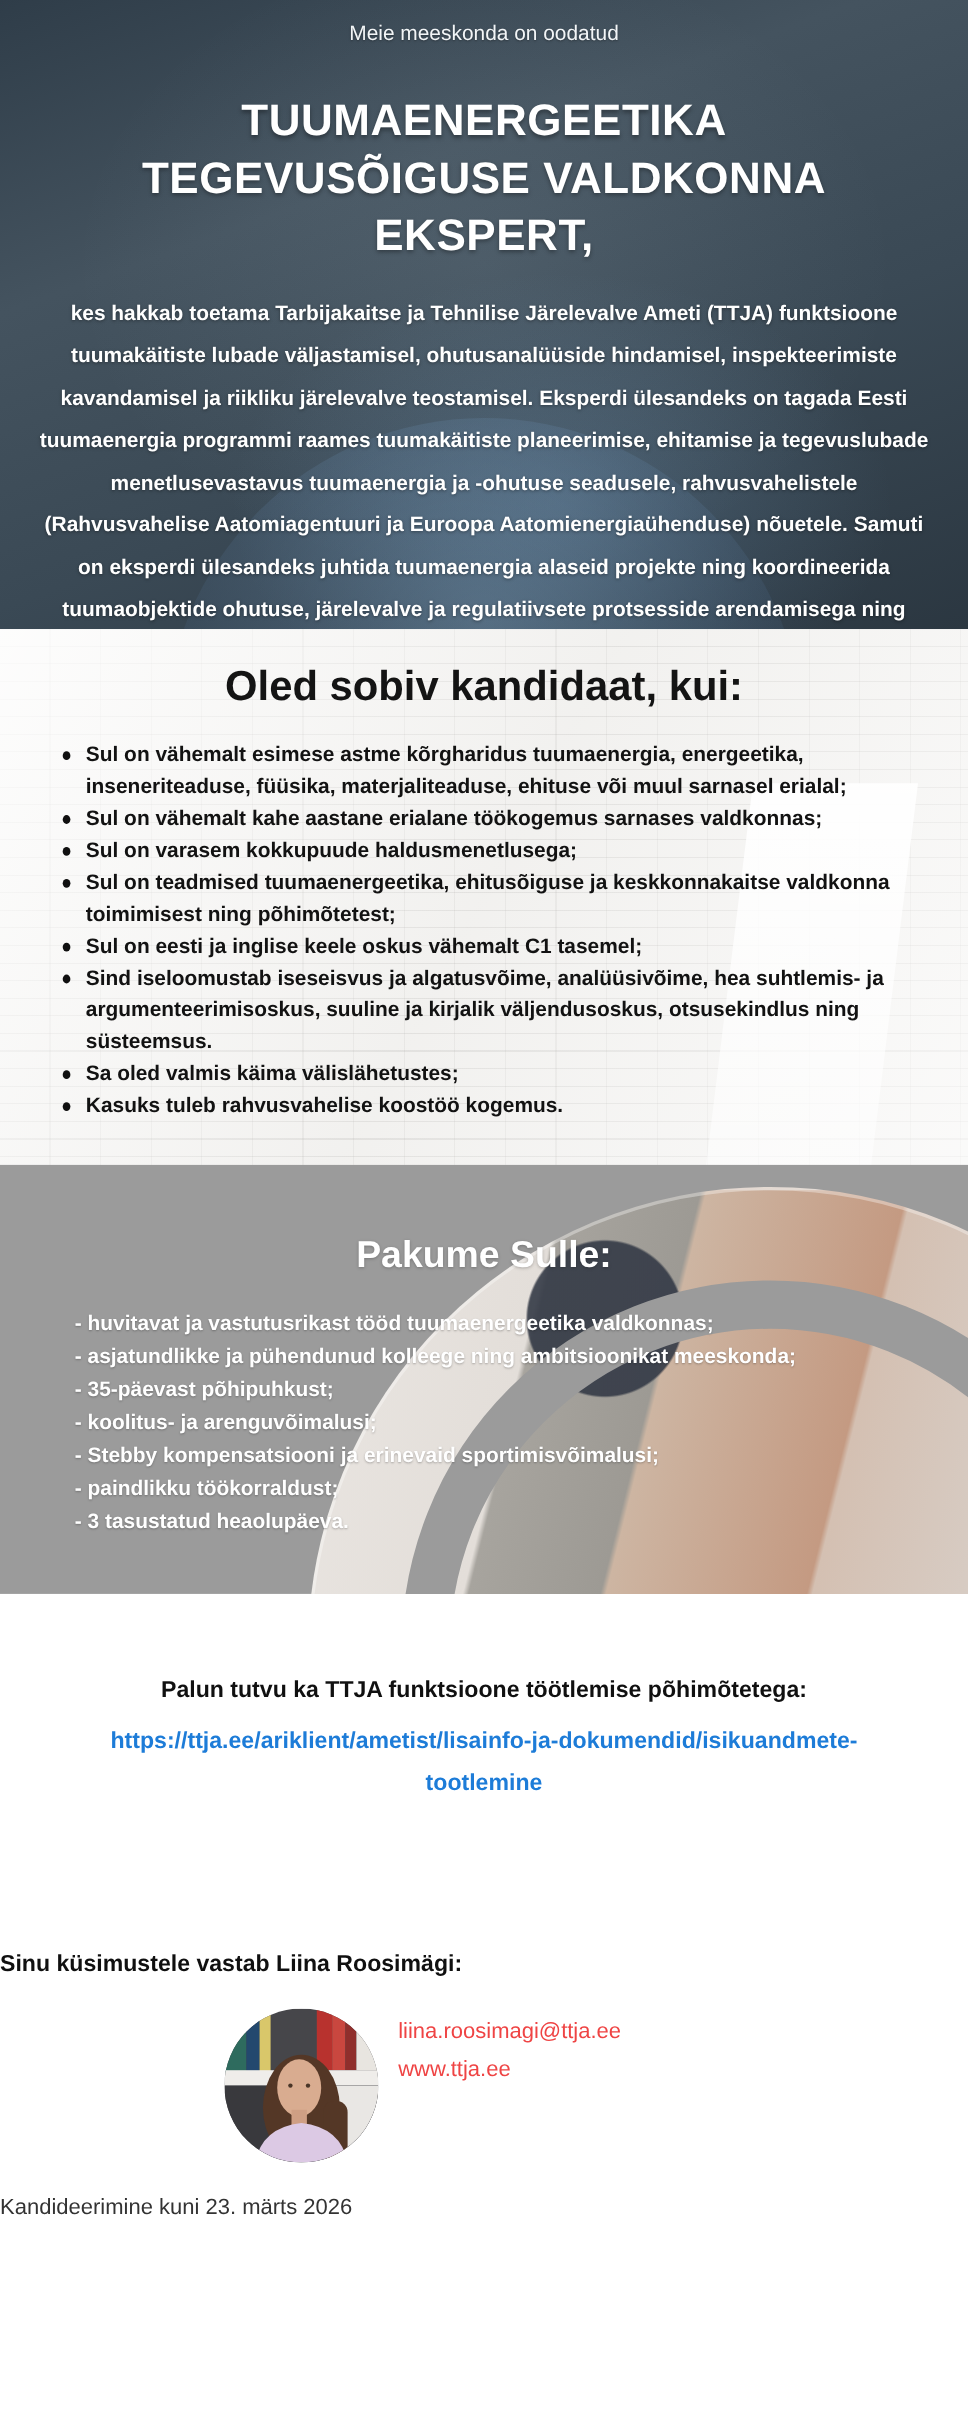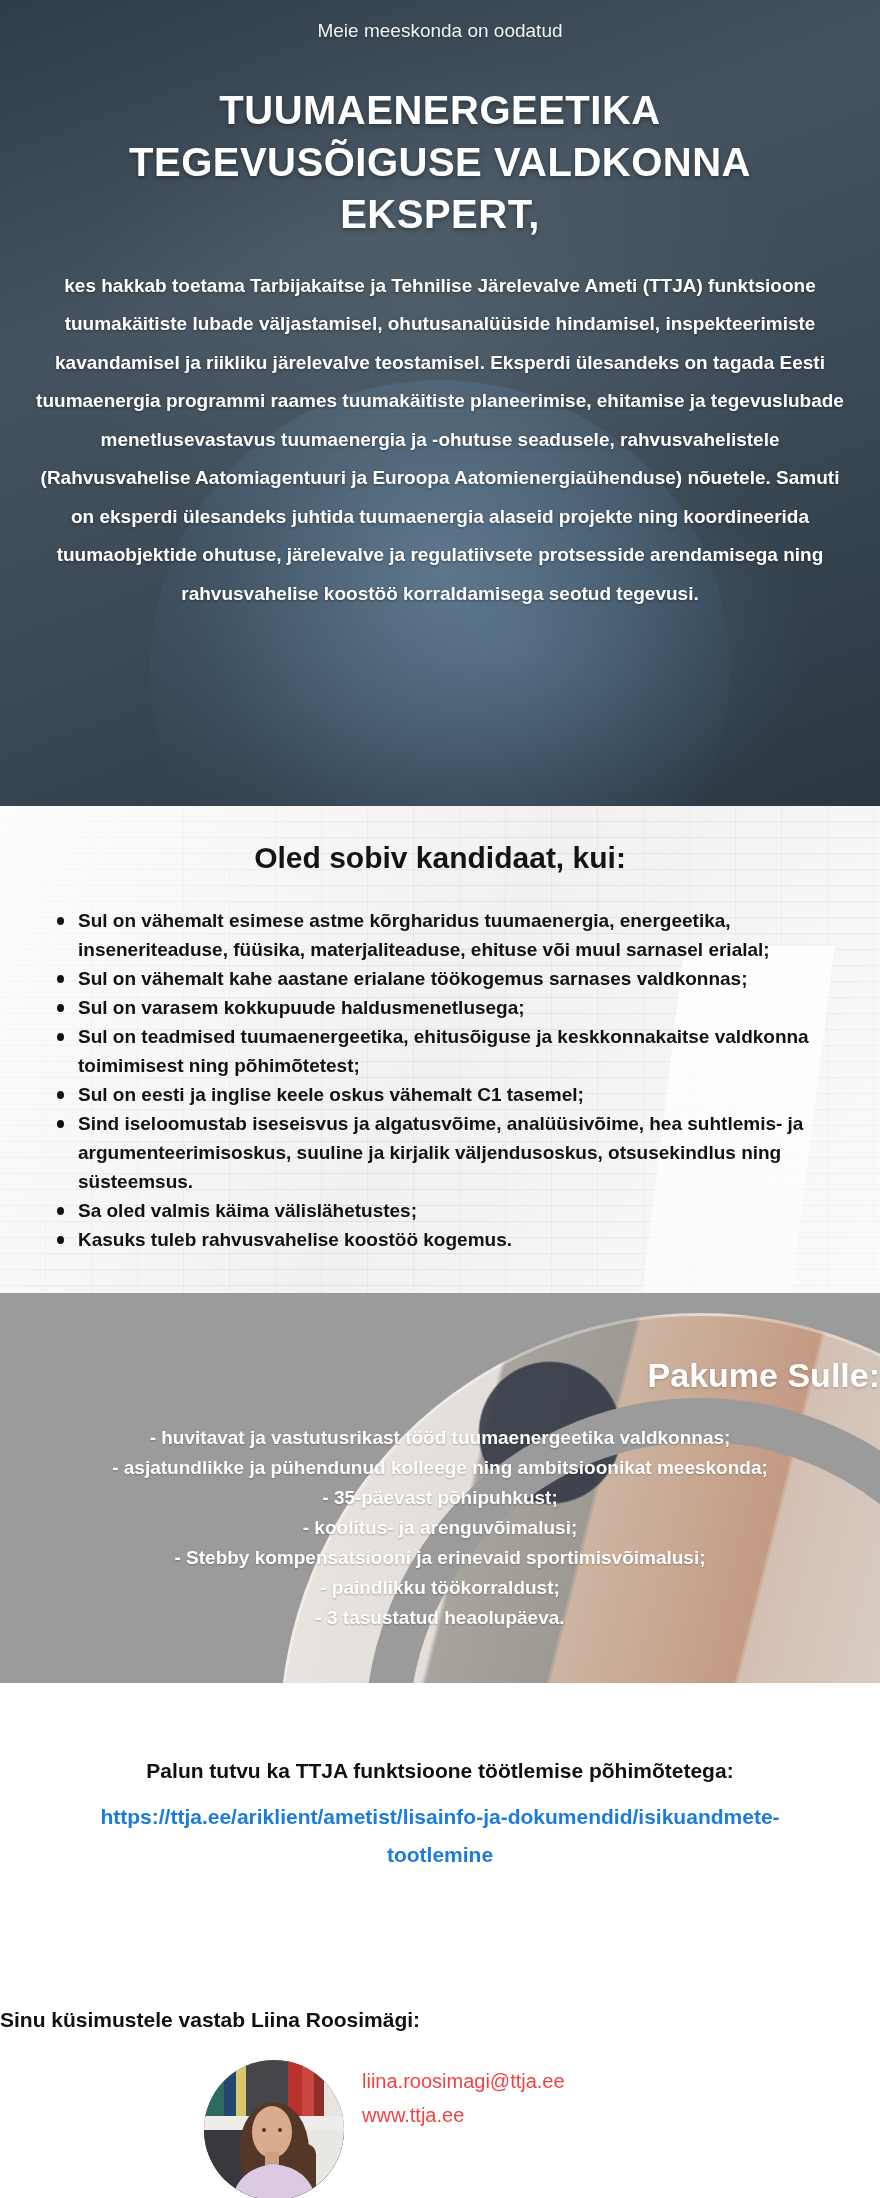--- a/index.html
+++ b/index.html
@@ -6,21 +6,21 @@
   body{
     width:880px;
     font-family:"Liberation Sans","DejaVu Sans",sans-serif;
     color:#111;
   }
   .page{width:880px;overflow:hidden;}
 
   
   .hero{
     position:relative;
-    height:806px;
+    height:572px;
     overflow:hidden;
     text-align:center;
     color:#fff;
     background:
       radial-gradient(ellipse 430px 300px at 58% 80%, rgba(120,160,195,0.28), transparent 70%),
       radial-gradient(ellipse 520px 400px at 50% 42%, rgba(195,215,228,0.10), transparent 72%),
       linear-gradient(160deg,#2f3d49 0%,#44535f 32%,#3a4955 62%,#2b3741 100%);
   }
   .hero::before{
     content:"";
@@ -56,21 +56,21 @@
       repeating-linear-gradient(90deg, transparent 0 45px, rgba(150,148,145,0.13) 45px 46px);
   }
   .candidate::after{
     content:"";
     position:absolute;right:70px;top:140px;width:150px;height:400px;
     background:linear-gradient(rgba(255,255,255,0.95), rgba(255,255,255,0.45));
     transform:skewX(-7deg);
   }
   .candidate-content{position:relative;z-index:1;padding-top:30px;}
   .candidate-heading{
-    font-size:30px;line-height:44px;font-weight:700;color:#141414;
+    font-size:38px;line-height:44px;font-weight:700;color:#141414;
     text-align:center;margin:0;
   }
   .candidate-list{
     list-style:none;
     margin:26px 0 0 0;
     padding:0 56px 0 78px;
     font-size:19px;line-height:29px;font-weight:600;color:#121212;
   }
   .candidate-list li{position:relative;}
   .candidate-list li::before{
@@ -104,30 +104,29 @@
   }
   .offer-ring{
     position:absolute;left:365px;top:105px;
     width:670px;height:670px;border-radius:50%;
     border:44px solid #9b9b9b;
     box-sizing:border-box;
   }
   .offer-content{position:relative;z-index:1;padding-top:60px;}
   .offer-heading{
     font-size:34px;line-height:44px;font-weight:700;margin:0;
-    text-align:right;
+    text-align:center;
     text-shadow:0 1px 3px rgba(0,0,0,0.25);
   }
   .offer-list{
     list-style:none;
     margin:26px 0 0 0;
-    padding:0 40px 0 40px;
+    padding:0 40px 0 68px;
     font-size:19px;line-height:30px;font-weight:600;
     text-shadow:0 1px 2px rgba(0,0,0,0.28);
-    text-align:center;
   }
 
   
   .privacy{padding-top:75px;text-align:center;}
   .privacy-intro{
     font-size:21px;line-height:26px;font-weight:700;color:#101010;margin:0;
   }
   .privacy-link{
     display:block;
     width:720px;margin:14px auto 0;

